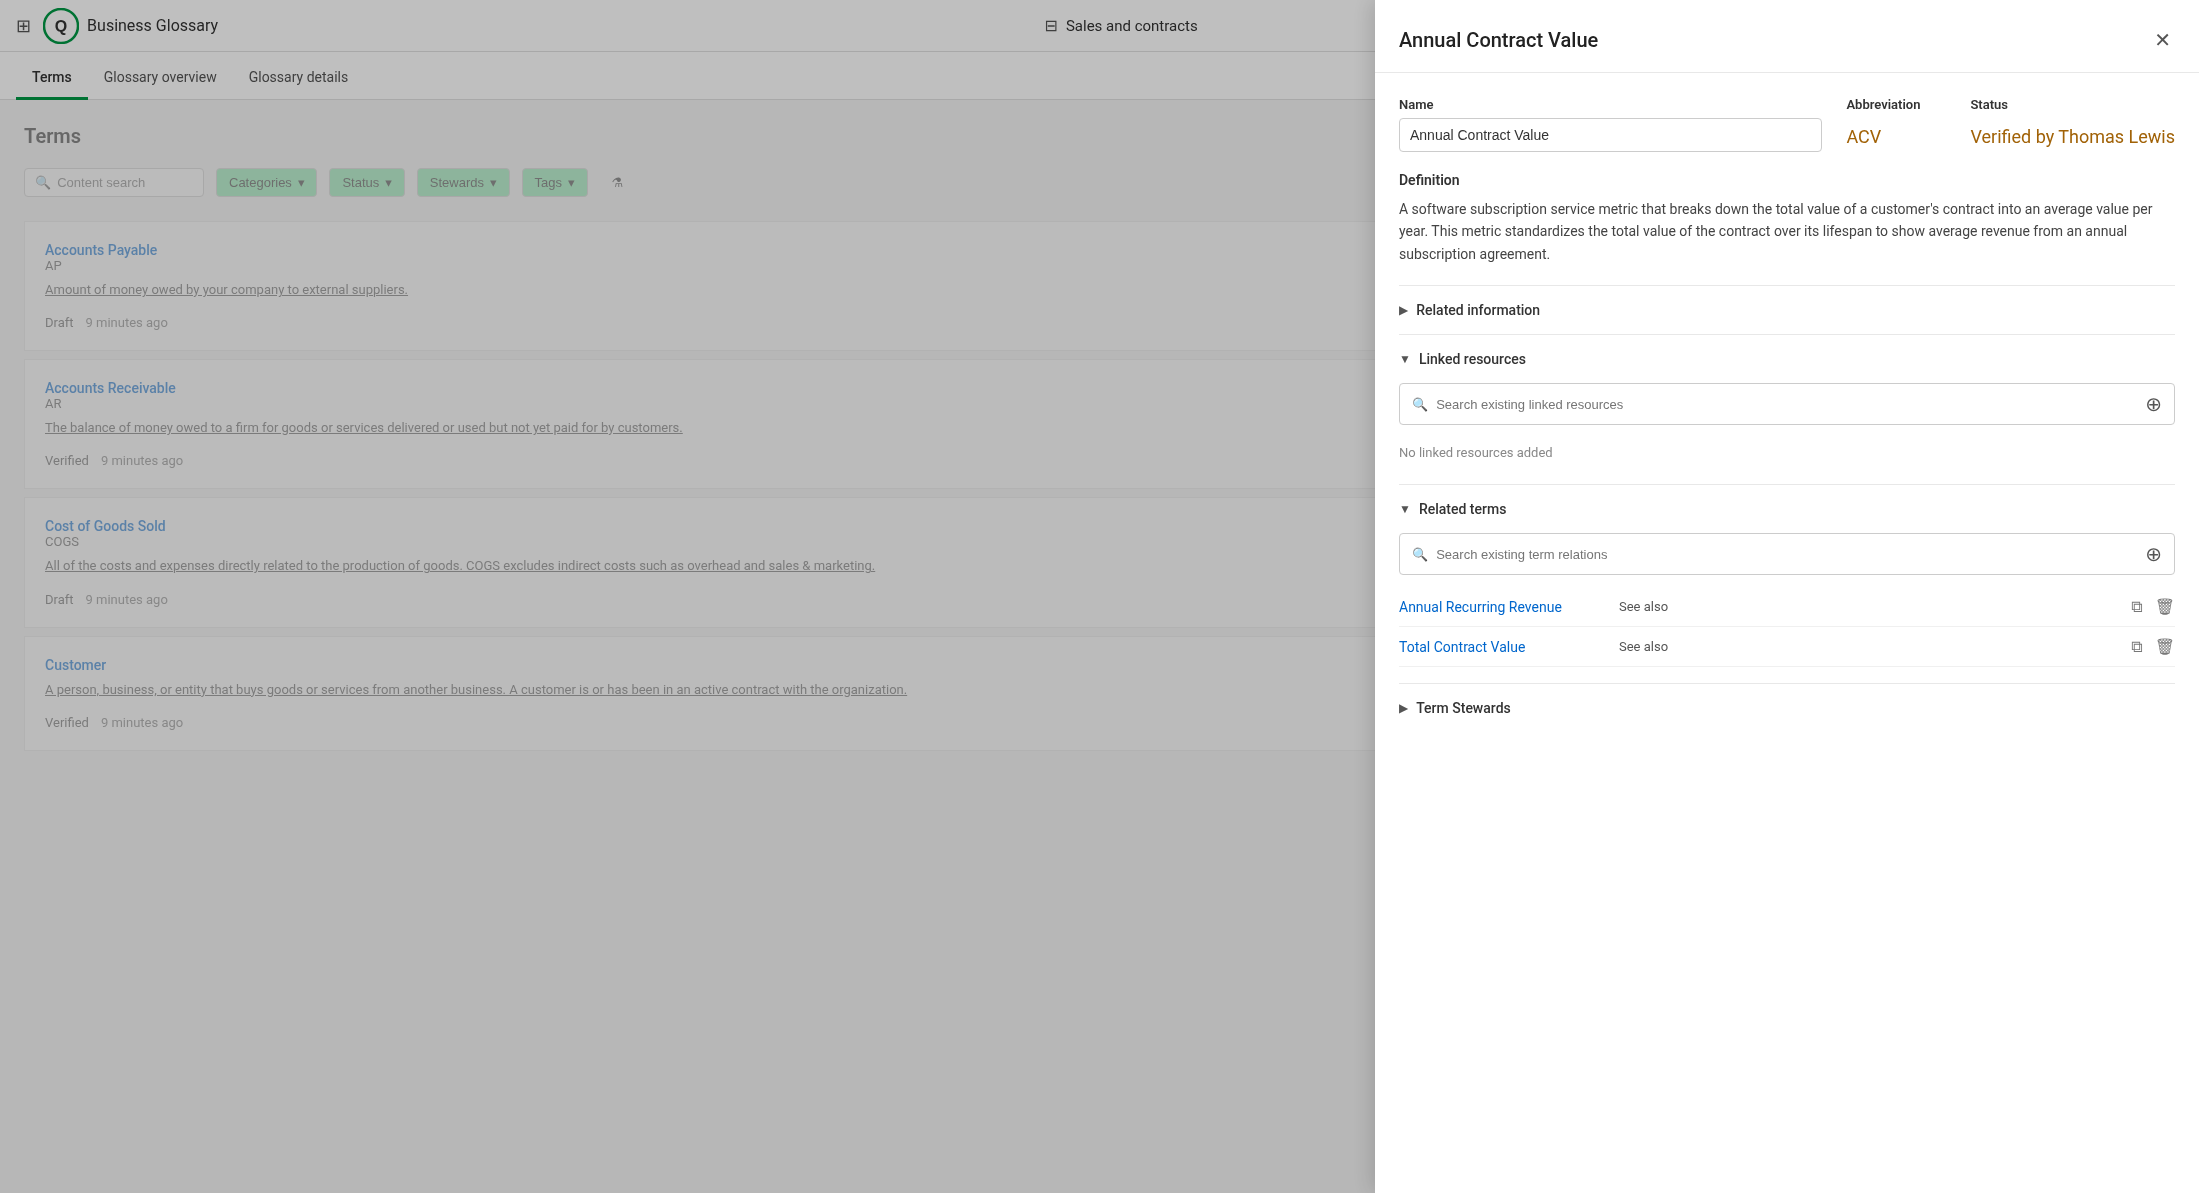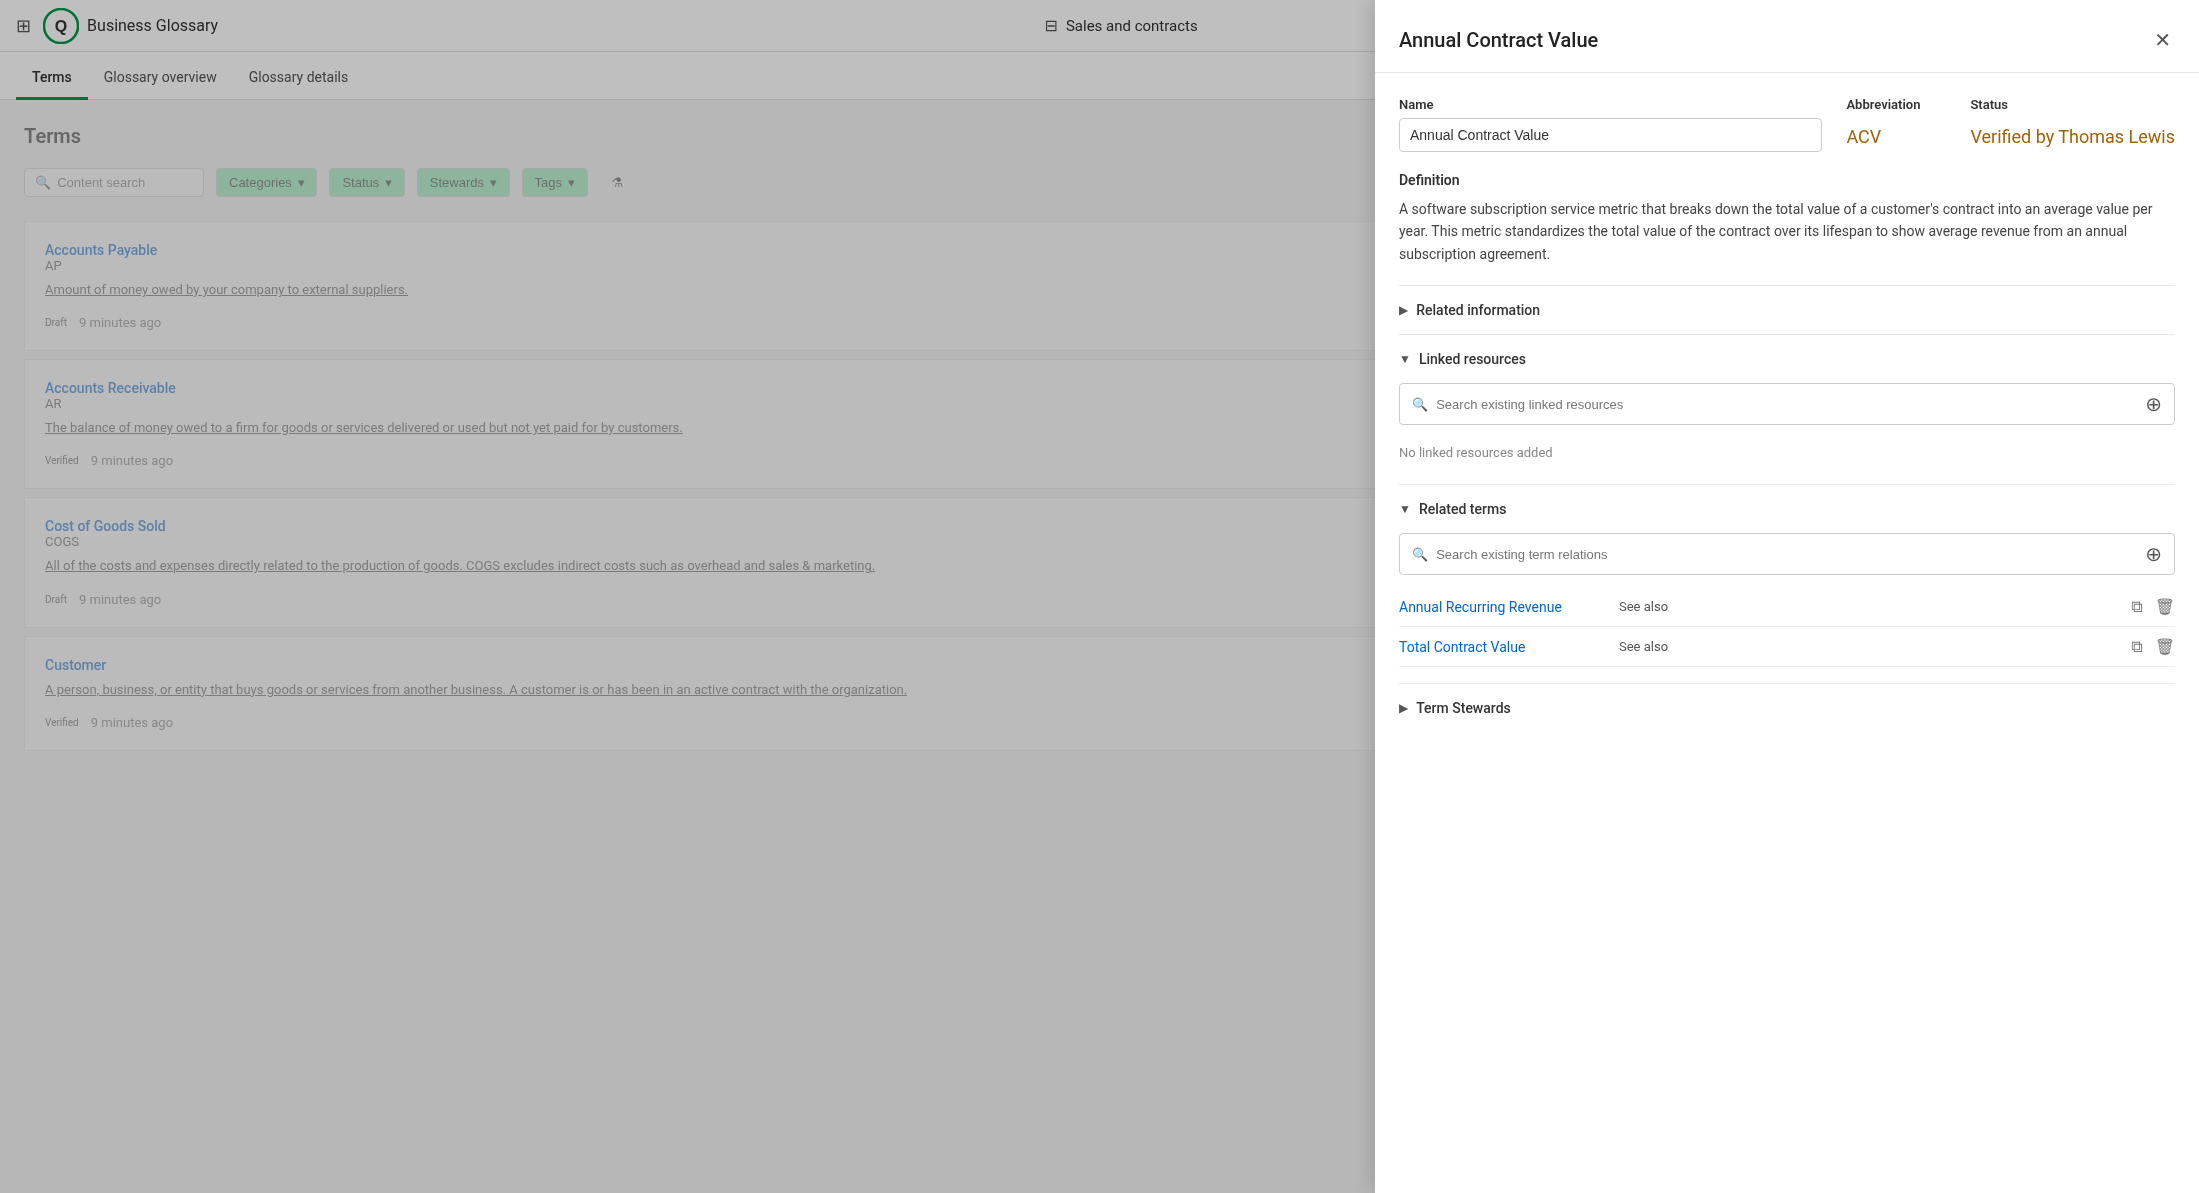--- a/index.html
+++ b/index.html
@@ -41,21 +41,21 @@
     .search-input-wrap input { border: none; outline: none; font-size: 13px; color: #555; background: transparent; width: 100%; }
     .filter-btn { display: flex; align-items: center; gap: 6px; background: #86efac; border: 1px solid #ccc; border-radius: 4px; padding: 6px 12px; cursor: pointer; font-size: 13px; color: #333; }
 
     
     .terms-grid { display: grid; grid-template-columns: 1fr; gap: 8px; }
     .term-card { background: #fff; border: 1px solid #e8e8e8; padding: 20px; position: relative; }
     .term-card-link { color: #0066cc; text-decoration: none; font-size: 14px; font-weight: 500; cursor: pointer; }
     .term-card-abbr { color: #555; font-size: 13px; }
     .term-card-desc { color: #555; font-size: 13px; margin-top: 8px; line-height: 1.4; text-decoration: underline; }
     .term-card-footer { display: flex; align-items: center; margin-top: 16px; gap: 12px; }
-    .term-card-status { font-size: 10px; color: #555; }
+    .term-card-status { font-size: 13px; color: #555; }
     .term-card-status.draft { color: #555; }
     .term-card-status.verified { color: #555; }
     .term-card-time { font-size: 13px; color: #777; }
     .term-card-menu { position: absolute; right: 16px; bottom: 16px; cursor: pointer; color: #777; font-size: 18px; }
 
     
     .overlay-dim { position: fixed; top: 0; left: 0; right: 0; bottom: 0; background: rgba(0,0,0,0.25); z-index: 100; }
 
     
     .side-panel {

